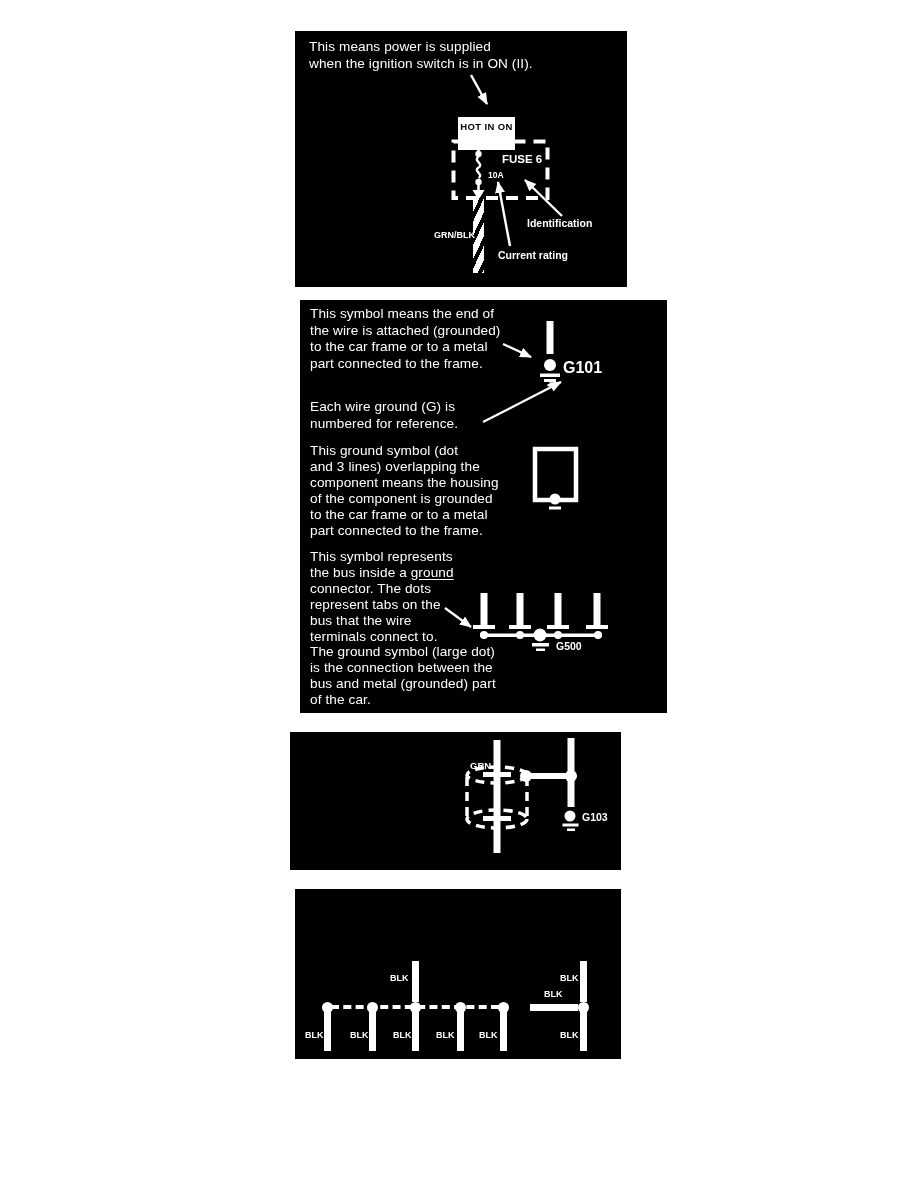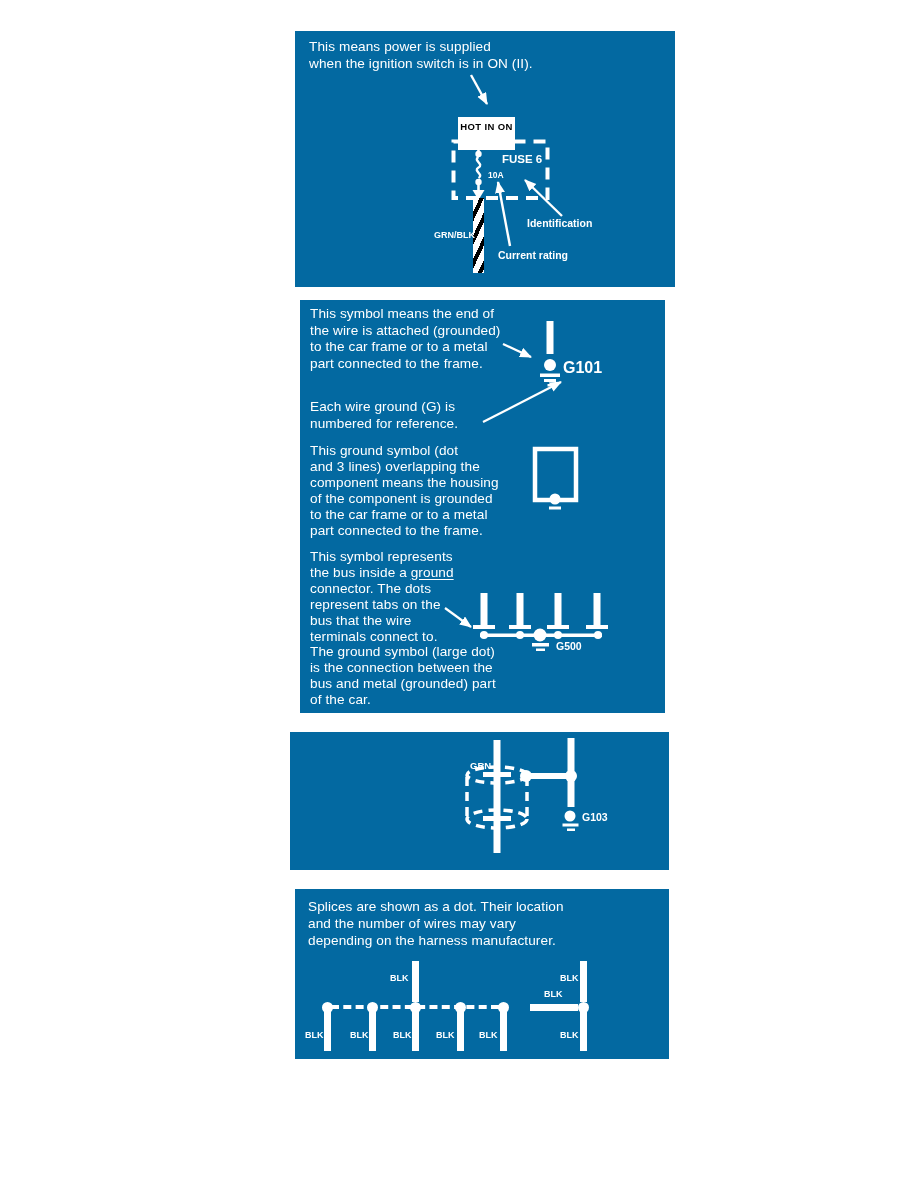--- a/index.html
+++ b/index.html
@@ -1,18 +1,18 @@
 <!DOCTYPE html>
 <html><head>
 <meta charset="utf-8">
 <style>
   html,body{margin:0;padding:0;background:#ffffff;}
   #page{position:relative;width:918px;height:1188px;background:#ffffff;overflow:hidden;
         font-family:"Liberation Sans", sans-serif;}
-  .panel{position:absolute;background:#0369a1;color:#fff;overflow:hidden;padding-left:48px;}
+  .panel{position:absolute;background:#000000;color:#fff;overflow:hidden;}
   .tb{position:absolute;white-space:nowrap;}
   .tl{font-size:13.6px;line-height:16.6px;letter-spacing:.1px;}
   .lh16{line-height:16px;}
   .lbl{position:absolute;font-weight:bold;white-space:nowrap;color:#fff;}
   .wire{position:absolute;background:#fff;}
   .dot{position:absolute;background:#fff;border-radius:50%;}
   .overlay{position:absolute;left:0;top:0;pointer-events:none;}
   .hotbox{position:absolute;background:#fff;color:#000;font-weight:bold;font-size:9.5px;
           line-height:19px;text-align:center;letter-spacing:.4px;}
   .stripewire{position:absolute;background:repeating-linear-gradient(115deg,#fff 0 6px,#000 6px 10px);}
@@ -50,21 +50,21 @@
 
     <div class="hotbox" style="left:163px;top:86px;width:57px;height:33px">HOT IN ON</div>
     <div class="lbl" style="left:207px;top:122px;font-size:11.5px">FUSE 6</div>
     <div class="lbl" style="left:193px;top:139px;font-size:8.5px">10A</div>
     <div class="stripewire" style="left:178px;top:167px;width:11px;height:75px"></div>
     <div class="lbl" style="left:139px;top:199px;font-size:9px">GRN/BLK</div>
     <div class="lbl" style="left:232px;top:186px;font-size:10.5px">Identification</div>
     <div class="lbl" style="left:203px;top:218px;font-size:10.5px">Current rating</div>
   </div>
 
-  <div class="panel" style="left:300px;top:300px;width:317px;height:413px">
+  <div class="panel" style="left:300px;top:300px;width:367px;height:413px">
     <div class="tb" style="left:10px;top:6px">
       <div class="tl">This symbol means the end of</div>
       <div class="tl">the wire is attached (grounded)</div>
       <div class="tl">to the car frame or to a metal</div>
       <div class="tl">part connected to the frame.</div>
     </div>
     <div class="tb" style="left:10px;top:99px">
       <div class="tl">Each wire ground (G) is</div>
       <div class="tl">numbered for reference.</div>
     </div>
@@ -160,25 +160,20 @@
         <rect x="272.5" y="91.5" width="16" height="3" fill="#fff"></rect>
         <rect x="277" y="96.5" width="8" height="2.5" fill="#fff"></rect>
       </g>
     </svg>
 
     <div class="lbl" style="left:180px;top:28px;font-size:9.5px">GRN</div>
     <div class="lbl" style="left:292px;top:79px;font-size:10.5px">G103</div>
   </div>
 
   <div class="panel" style="left:295px;top:889px;width:326px;height:170px">
-    <div class="tb" style="left:13px;top:9px">
-      <div class="tl" style="line-height:17px">Splices are shown as a dot. Their location</div>
-      <div class="tl" style="line-height:17px">and the number of wires may vary</div>
-      <div class="tl" style="line-height:17px">depending on the harness manufacturer.</div>
-    </div>
 
     <div class="dashline" style="left:36px;top:116px;width:168px"></div>
     <div class="wire" style="left:116.5px;top:72px;width:7px;height:41px"></div>
     <div class="dot" style="left:26.5px;top:112.5px;width:11px;height:11px"></div>
     <div class="dot" style="left:71.5px;top:112.5px;width:11px;height:11px"></div>
     <div class="dot" style="left:114.5px;top:112.5px;width:11px;height:11px"></div>
     <div class="dot" style="left:159.5px;top:112.5px;width:11px;height:11px"></div>
     <div class="dot" style="left:202.5px;top:112.5px;width:11px;height:11px"></div>
     <div class="wire" style="left:28.5px;top:123px;width:7px;height:39px"></div>
     <div class="wire" style="left:73.5px;top:123px;width:7px;height:39px"></div>

